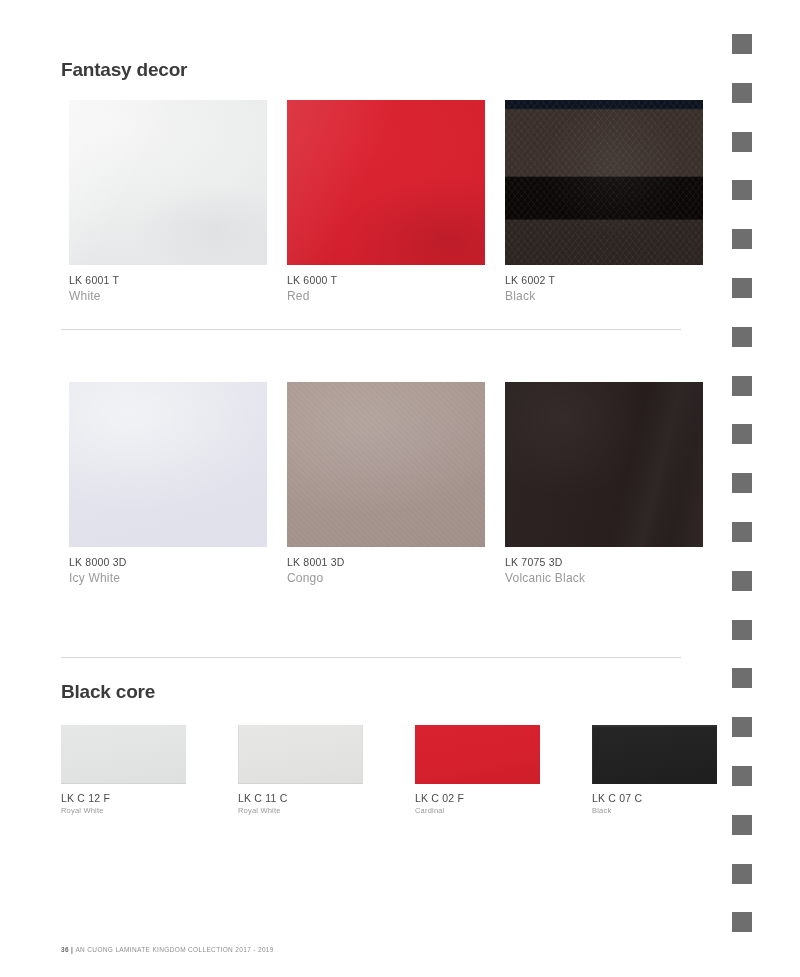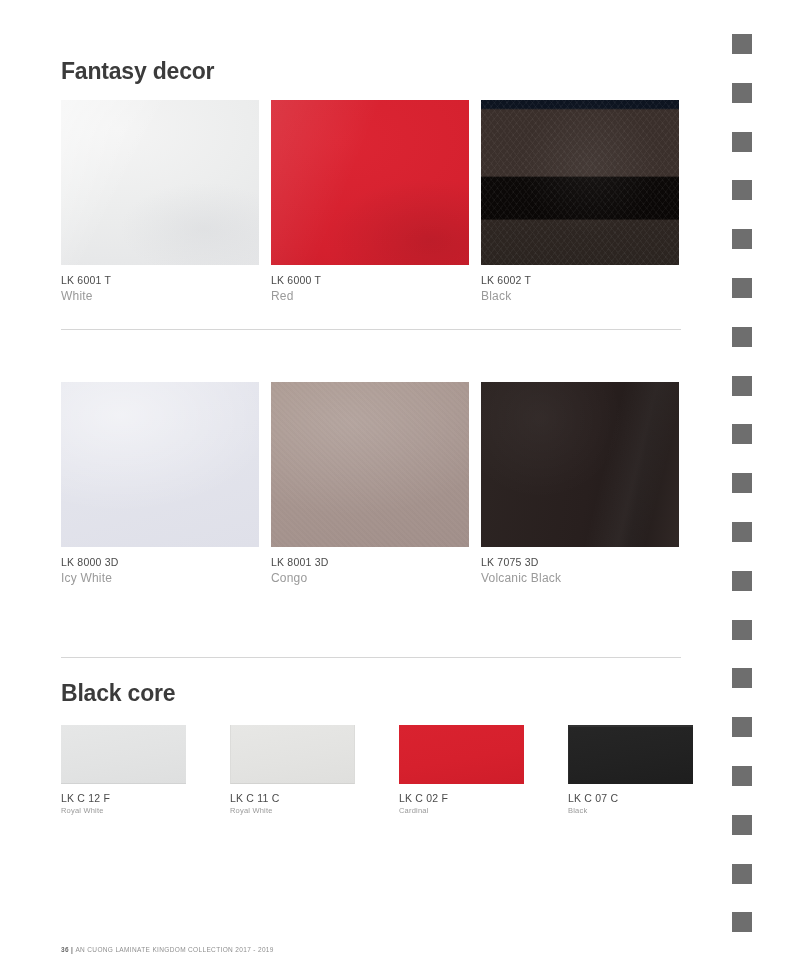--- a/index.html
+++ b/index.html
@@ -40,21 +40,21 @@
 
   
   .content {
     position: absolute;
     left: 61px;
     top: 0;
     width: 620px;
   }
 
   .section-heading {
-    font-size: 23px;
+    font-size: 19px;
     font-weight: bold;
     color: #3b3b3b;
     letter-spacing: -0.2px;
     margin: 0;
     line-height: 1;
   }
 
   .divider {
     height: 1px;
     background: #d6d6d6;
@@ -63,20 +63,21 @@
 
   
   .swatch-row {
     display: flex;
     gap: 0;
   }
   .swatch-cell {
     width: 210px;
     box-sizing: border-box;
     padding-right: 29px;
+    margin-left: 8px;
   }
   .swatch-img {
     width: 198px;
     height: 165px;
     position: relative;
     overflow: hidden;
   }
   .swatch-meta {
     padding-top: 8px;
   }
@@ -89,21 +90,21 @@
   .swatch-name {
     font-size: 12px;
     color: #9a9a9a;
     line-height: 1.5;
     letter-spacing: 0.2px;
   }
 
   
   .core-row {
     display: flex;
-    gap: 4px;
+    gap: 12px;
   }
   .core-cell {
     width: 165px;
     box-sizing: border-box;
     padding-right: 40px;
   }
   .core-img {
     width: 125px;
     height: 59px;
     position: relative;

